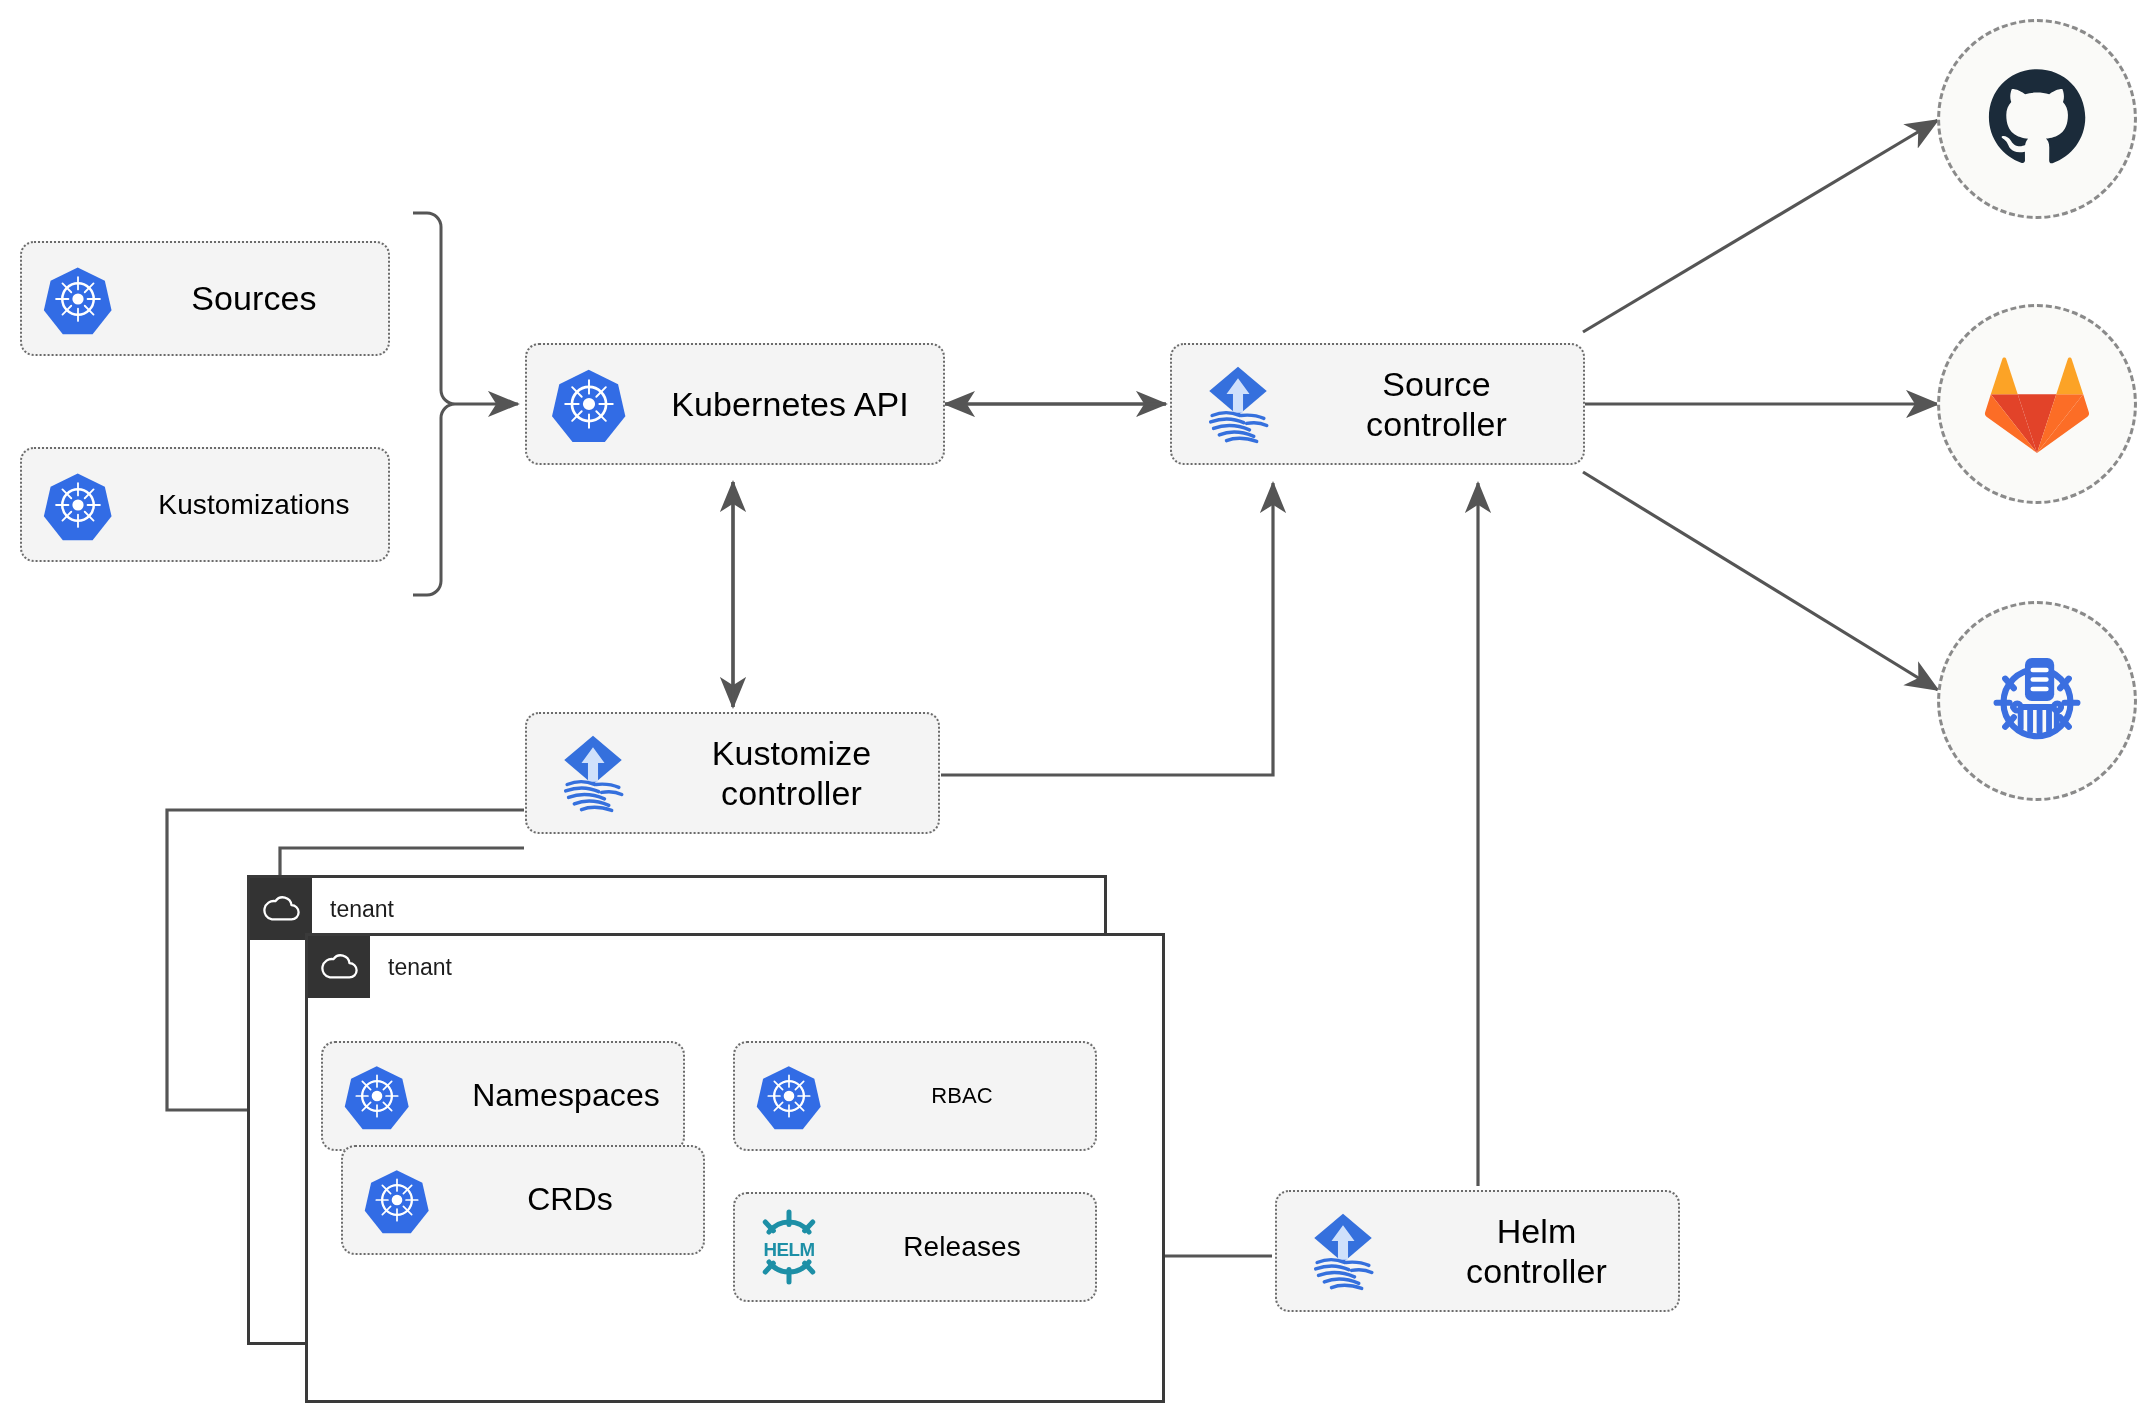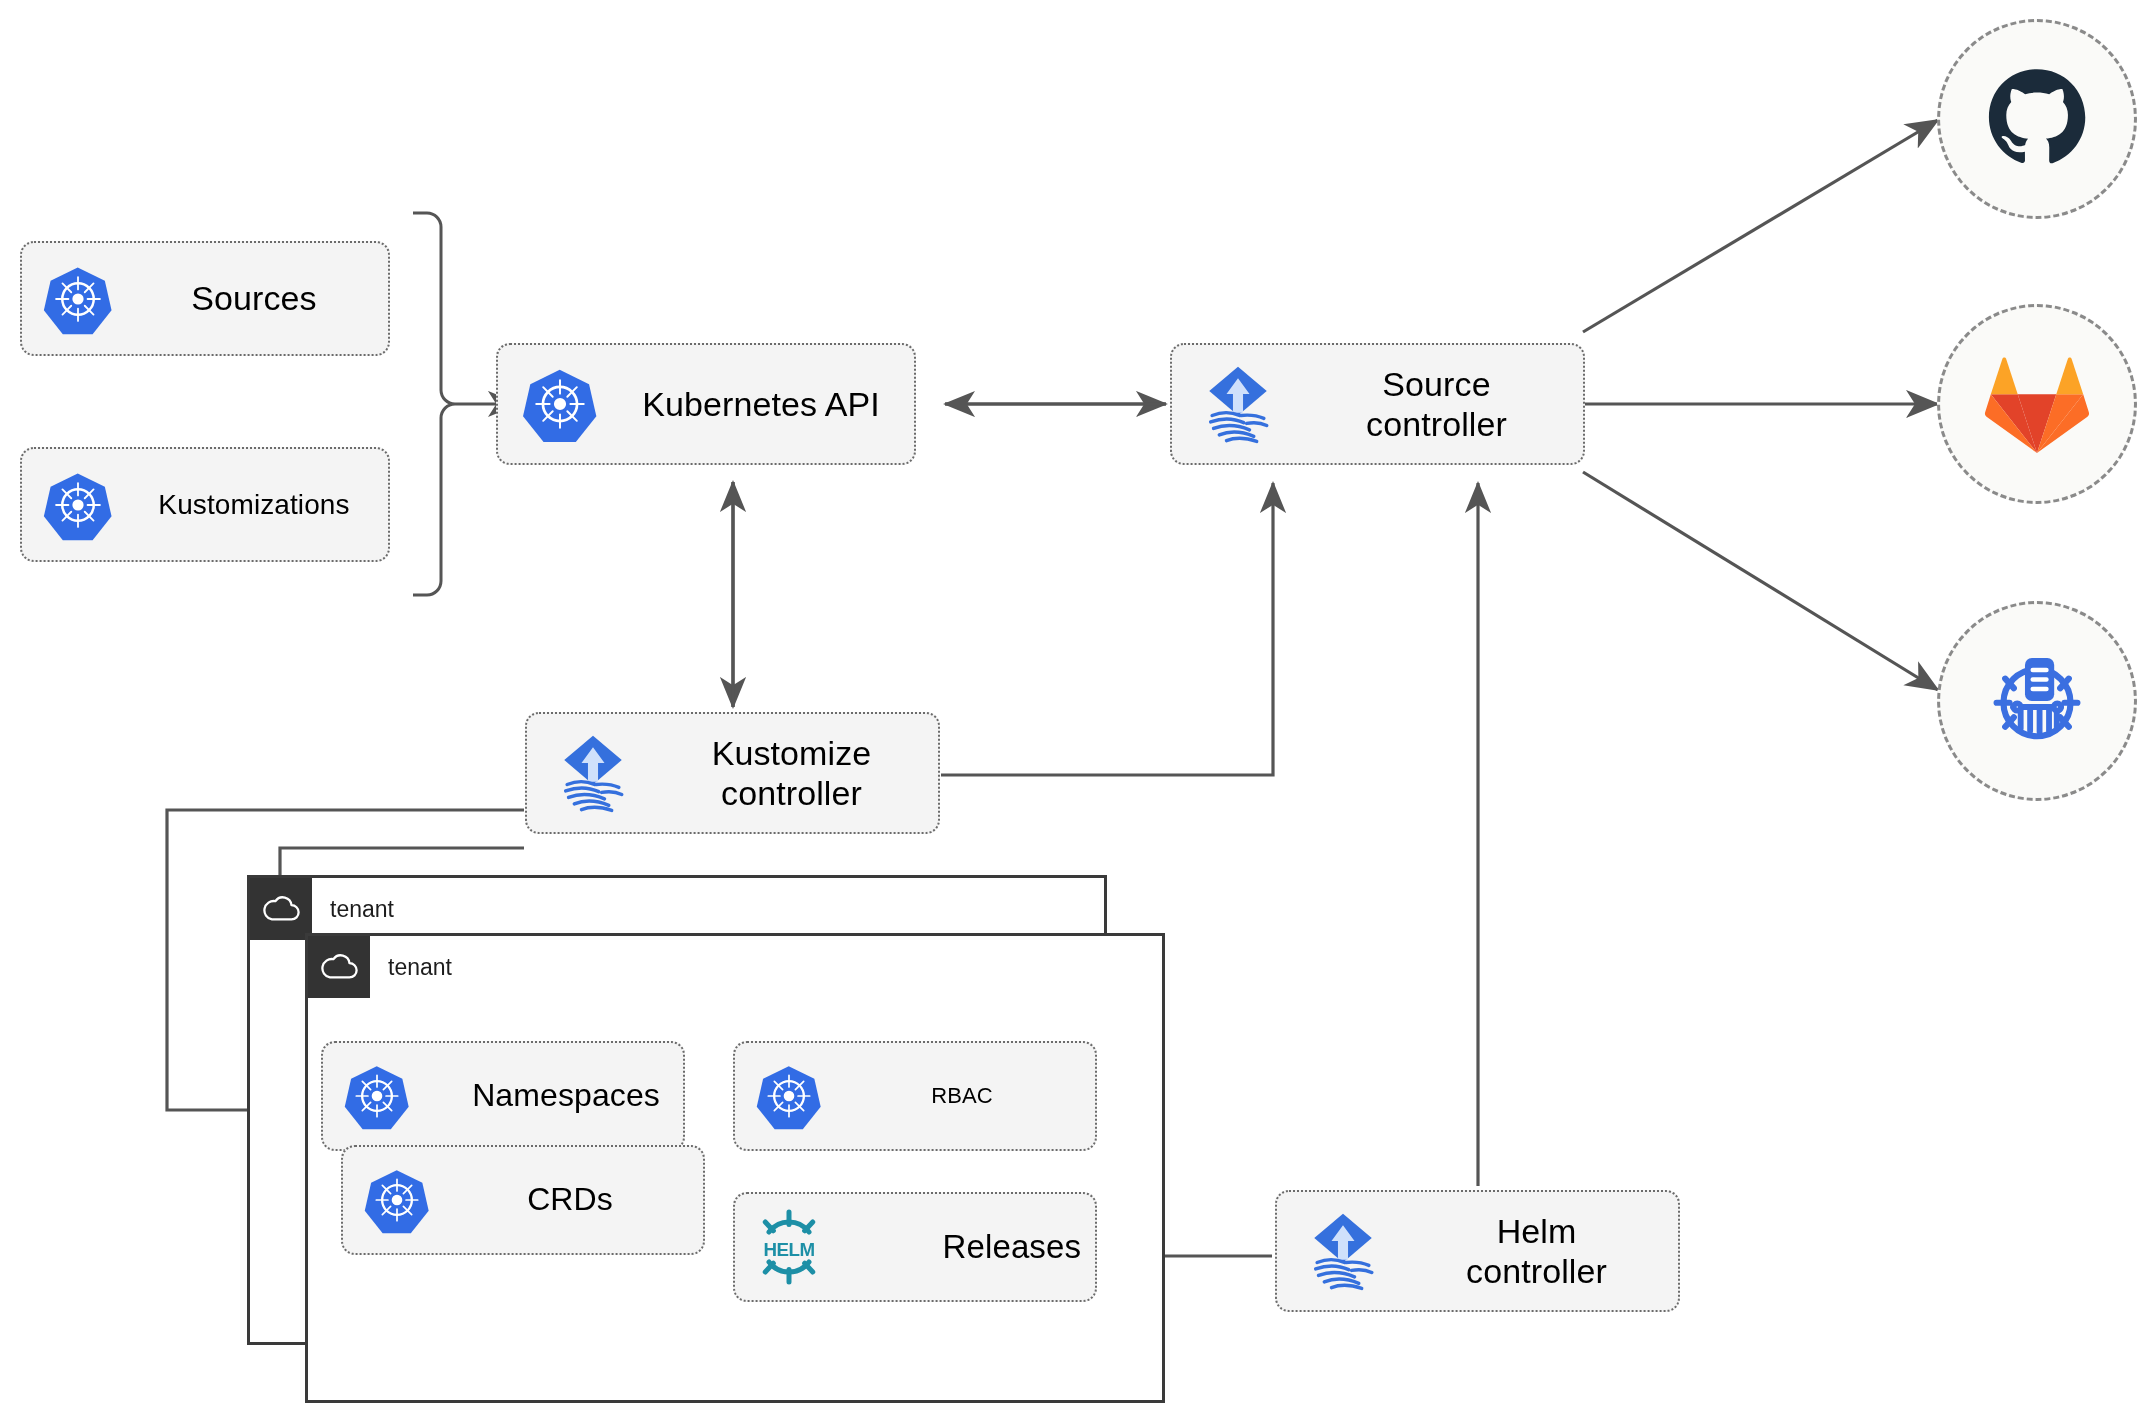--- a/index.html
+++ b/index.html
@@ -92,21 +92,21 @@
           <path d="M32 12.5 V23.5 M32 40.5 V51.5 M12.5 32 H23.5 M40.5 32 H51.5
                    M18.2 18.2 L26 26 M38 38 L45.8 45.8
                    M45.8 18.2 L38 26 M26 38 L18.2 45.8"></path>
           <circle cx="32" cy="32" r="14" fill="none" stroke-width="2.2"></circle>
         </g>
       </svg>
     </span>
     <span class="lbl" style="font-size:28px;">Kustomizations</span>
   </div>
 
-  <div class="node" style="left:496px;top:343px;width:420px;height:122px;">
+  <div class="node" style="left:525px;top:343px;width:420px;height:122px;">
     <span class="ico" style="width:124px;">
       <svg width="78" height="78" viewBox="0 0 64 64">
         <path d="M32 2.5 58.2 15.3 64.7 43.9 46.4 66.9H17.6L-0.7 43.9 5.8 15.3z" transform="translate(0,-2) scale(0.92) translate(2.5,4)" fill="#326CE5"></path>
         <g fill="#fff" stroke="#fff" stroke-width="1.6" stroke-linecap="round">
           <circle cx="32" cy="32" r="4.2" fill="#fff"></circle>
           <path d="M32 12.5 V23.5 M32 40.5 V51.5 M12.5 32 H23.5 M40.5 32 H51.5
                    M18.2 18.2 L26 26 M38 38 L45.8 45.8
                    M45.8 18.2 L38 26 M26 38 L18.2 45.8"></path>
           <circle cx="32" cy="32" r="14" fill="none" stroke-width="2.2"></circle>
         </g>
@@ -301,16 +301,16 @@
         <g stroke="#1D8FA6" stroke-width="4" fill="none" stroke-linecap="round">
           <path d="M16 20 A20 20 0 0 1 48 20"></path>
           <path d="M16 44 A20 20 0 0 0 48 44"></path>
           <path d="M32 4 V14 M32 50 V60"></path>
           <path d="M13 12 L19.5 19 M51 12 L44.5 19
                    M13 52 L19.5 45 M51 52 L44.5 45"></path>
         </g>
         <text x="32" y="39" text-anchor="middle" font-family="Liberation Sans, sans-serif" font-size="15" font-weight="bold" fill="#1D8FA6" letter-spacing="-0.4">HELM</text>
       </svg>
     </span>
-    <span class="lbl" style="font-size:33px;text-align:right;">Releases</span>
+    <span class="lbl" style="font-size:28px;">Releases</span>
   </div>
 
 </div>
 
 </body></html>

